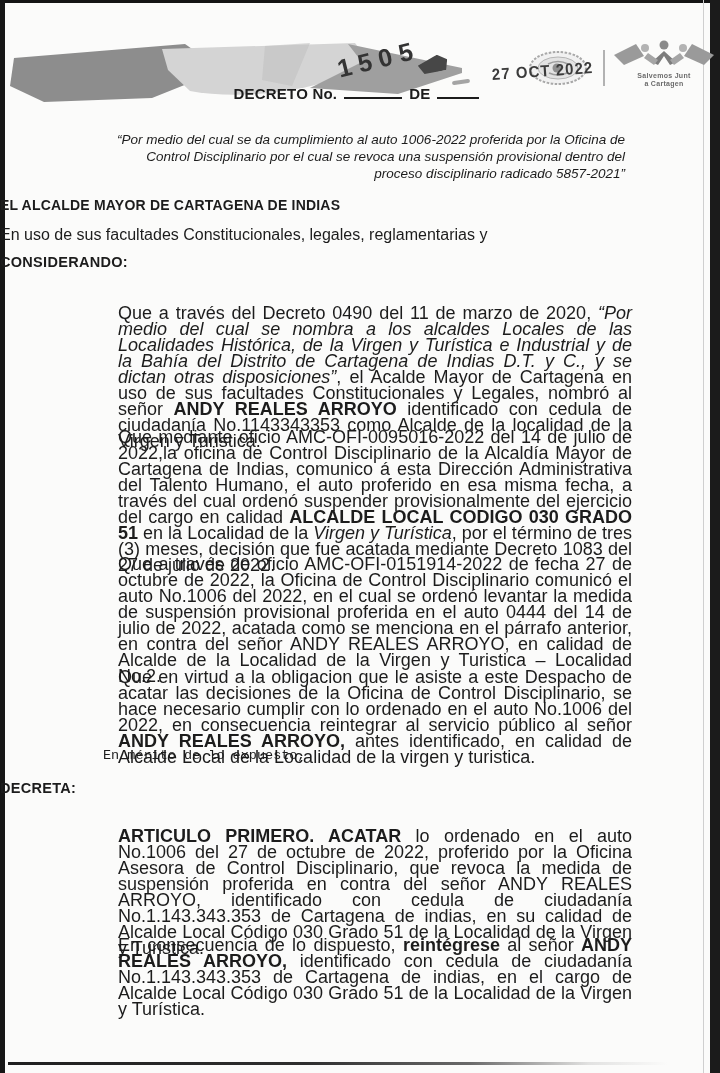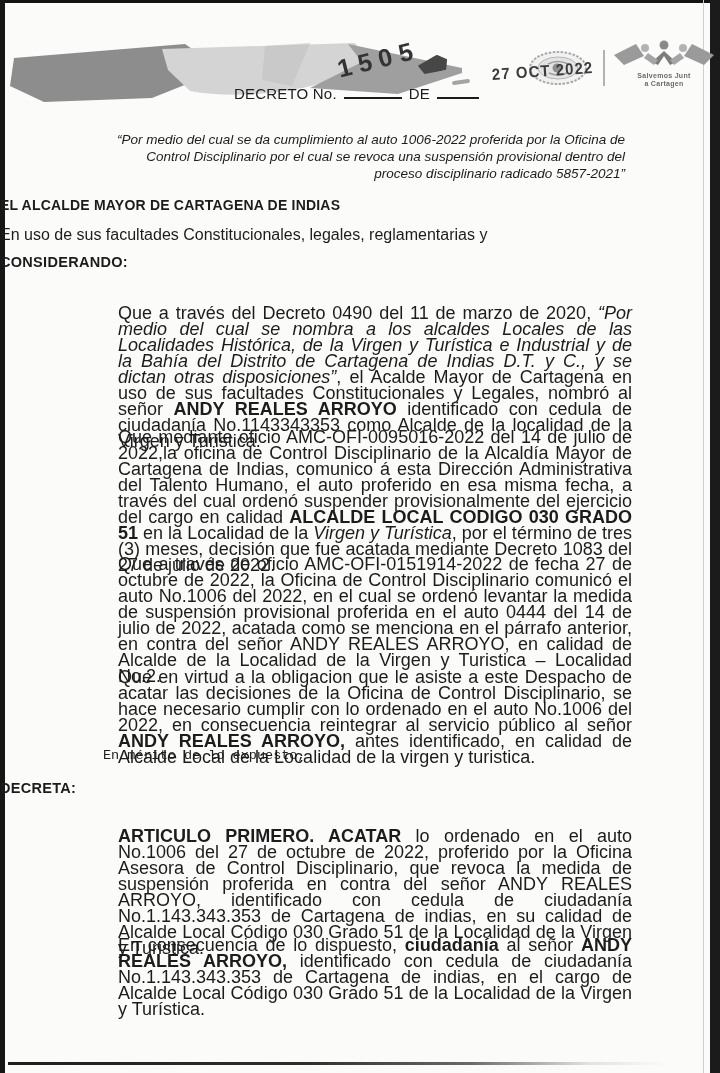--- a/index.html
+++ b/index.html
@@ -18,21 +18,21 @@
   .edge-right-line{right:16px;top:0;width:1px;height:1073px;background:#cfcfcf;}
   .bottom-line{left:8px;top:1062px;width:660px;height:3px;
     background:linear-gradient(to right,#1f1f1f 0%,#2e2e2e 45%,#6a6a6a 70%,rgba(150,150,150,.25) 88%,transparent 100%);}
   
   .fold-artifact{left:10px;top:40px;}
   .seal{left:528px;top:50px;}
   .header-divider{left:603px;top:50px;width:2px;height:36px;background:#9a9a9a;opacity:.75;}
   .logo{left:611px;top:40px;width:106px;text-align:center;}
   .logo-text{font-size:7px;font-weight:bold;color:#6b6b6b;line-height:8px;letter-spacing:.3px;white-space:nowrap;}
   
-  .decreto-line{left:0;top:84px;width:720px;text-align:center;font-weight:normal;font-size:15px;letter-spacing:.2px;}
+  .decreto-line{left:0;top:84px;width:720px;text-align:center;font-weight:bold;font-size:15px;letter-spacing:.2px;}
   .blank{display:inline-block;border-bottom:2px solid #1c1c1c;height:13px;vertical-align:baseline;margin:0 7px;}
   .blank-1{width:58px;} .blank-2{width:42px;}
   .number-stamp{left:338px;top:55px;font-size:25px;font-weight:600;letter-spacing:7px;color:#333;
     transform:rotate(-14deg);transform-origin:left center;}
   .ink-smudge{left:418px;top:56px;width:30px;height:17px;background:#474747;transform:rotate(-14deg);
     clip-path:polygon(0% 35%,70% 0%,100% 40%,88% 100%,15% 92%);}
   .ink-dash{left:452px;top:80px;width:18px;height:4px;background:#8e8e8e;transform:rotate(-8deg);border-radius:2px;opacity:.8;}
   .date-stamp{left:492px;top:66px;font-size:16px;font-weight:700;letter-spacing:1.2px;color:#3b3b3b;
     transform:rotate(-4deg) scaleX(.93);transform-origin:left center;white-space:nowrap;}
   
@@ -110,15 +110,15 @@
 
   <p class="abs body-p p1"><span>Que a través del Decreto 0490 del 11 de marzo de 2020, </span><span class="i">“Por medio del cual se nombra a los alcaldes Locales de las Localidades Histórica, de la Virgen y Turística e Industrial y de la Bahía del Distrito de Cartagena de Indias D.T. y C., y se dictan otras disposiciones”</span><span>, el Acalde Mayor de Cartagena en uso de sus facultades Constitucionales y Legales, nombró al señor </span><span class="b">ANDY REALES ARROYO</span><span> identificado con cedula de ciudadanía No.1143343353 como Alcalde de la localidad de la Virgen y Turistica.</span></p>
   <p class="abs body-p p2"><span>Que mediante oficio AMC-OFI-0095016-2022 del 14 de julio de 2022,la oficina de Control Disciplinario de la Alcaldía Mayor de Cartagena de Indias, comunico á esta Dirección Administrativa del Talento Humano, el auto proferido en esa misma fecha, a través del cual ordenó suspender provisionalmente del ejercicio del cargo en calidad </span><span class="b">ALCALDE LOCAL CODIGO 030 GRADO 51</span><span> en la Localidad de la </span><span class="i">Virgen y Turística</span><span>, por el término de tres (3) meses, decisión que fue acatada mediante Decreto 1083 del 27 de julio de 2022.</span></p>
   <p class="abs body-p p3"><span>Que a través de oficio AMC-OFI-0151914-2022 de fecha 27 de octubre de 2022, la Oficina de Control Disciplinario comunicó el auto No.1006 del 2022, en el cual se ordenó levantar la medida de suspensión provisional proferida en el auto 0444 del 14 de julio de 2022, acatada como se menciona en el párrafo anterior, en contra del señor ANDY REALES ARROYO, en calidad de Alcalde de la Localidad de la Virgen y Turistica – Localidad No.2.</span></p>
   <p class="abs body-p p4"><span>Que en virtud a la obligacion que le asiste a este Despacho de acatar las decisiones de la Oficina de Control Disciplinario, se hace necesario cumplir con lo ordenado en el auto No.1006 del 2022, en consecuencia reintegrar al servicio público al señor </span><span class="b">ANDY REALES ARROYO,</span><span> antes identificado, en calidad de Alcalde Local de la Localidad de la virgen y turistica.</span></p>
 
   <div class="abs merito">En mérito de lo expuesto,</div>
   <div class="abs h-center heading decreta">DECRETA:</div>
 
   <p class="abs body-p p6"><span class="b">ARTICULO PRIMERO. ACATAR</span><span> lo ordenado en el auto No.1006 del 27 de octubre de 2022, proferido por la Oficina Asesora de Control Disciplinario, que revoca la medida de suspensión proferida en contra del señor ANDY REALES ARROYO, identificado con cedula de ciudadanía No.1.143.343.353 de Cartagena de indias, en su calidad de Alcalde Local Código 030 Grado 51 de la Localidad de la Virgen y Turistica.</span></p>
-  <p class="abs body-p p7"><span>En consecuencia de lo dispuesto, </span><span class="b">ciudadanía</span><span> al señor </span><span class="b">ANDY REALES ARROYO,</span><span> identificado con cedula de ciudadanía No.1.143.343.353 de Cartagena de indias, en el cargo de Alcalde Local Código 030 Grado 51 de la Localidad de la Virgen y Turística.</span></p>
+  <p class="abs body-p p7"><span>En consecuencia de lo dispuesto, </span><span class="b">reintégrese</span><span> al señor </span><span class="b">ANDY REALES ARROYO,</span><span> identificado con cedula de ciudadanía No.1.143.343.353 de Cartagena de indias, en el cargo de Alcalde Local Código 030 Grado 51 de la Localidad de la Virgen y Turística.</span></p>
 
 </div>
 
 </body></html>

